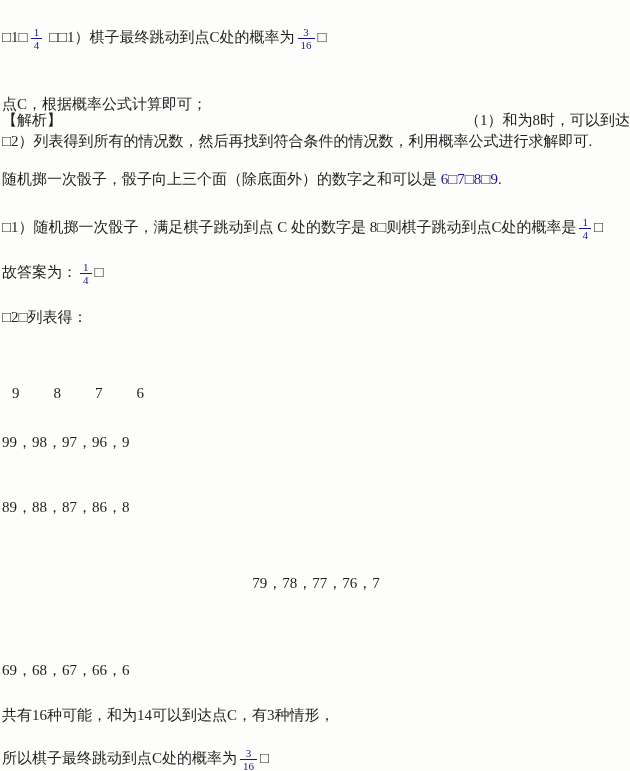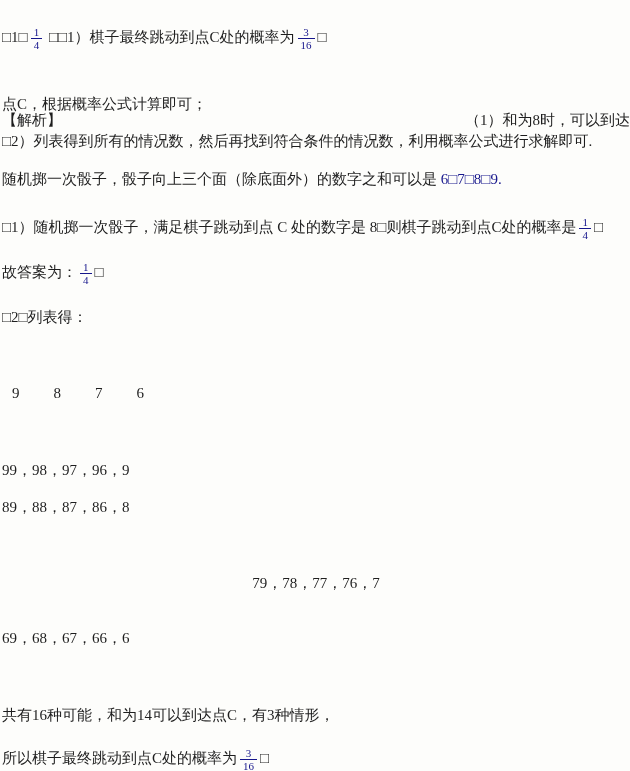--- a/index.html
+++ b/index.html
@@ -94,24 +94,24 @@
         <span class="den">4</span>
       </span><span>□</span>
   </div>
 
   <div class="line" style="top:307px;">□2□列表得：</div>
 
   <div class="line table-header" style="top:383px;">
     <span class="hcell">9</span><span class="hcell">8</span><span class="hcell">7</span><span class="hcell">6</span>
   </div>
 
-  <div class="line" style="top:460px;">99，98，97，96，9</div>
+  <div class="line" style="top:432px;">99，98，97，96，9</div>
   <div class="line" style="top:497px;">89，88，87，86，8</div>
   <div class="line" style="top:573px;text-align:center;">79，78，77，76，7</div>
-  <div class="line" style="top:628px;">69，68，67，66，6</div>
+  <div class="line" style="top:660px;">69，68，67，66，6</div>
 
   <div class="line" style="top:682px;margin-top:23px;">共有16种可能，和为14可以到达点C，有3种情形，</div>
 
   <div class="line" style="top:723px;margin-top:24px;">
     <span>所以棋子最终跳动到点C处的概率为</span><span class="frac">
         <span class="num">3</span>
         <span class="den">16</span>
       </span><span>□</span>
   </div>
 

